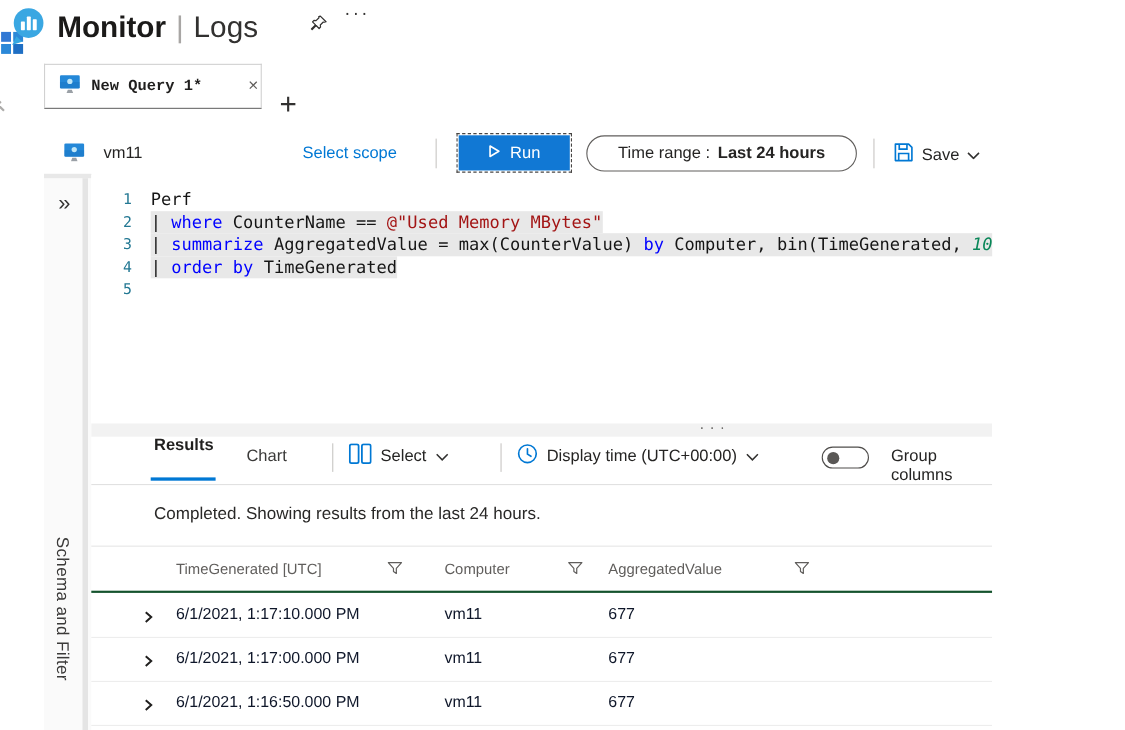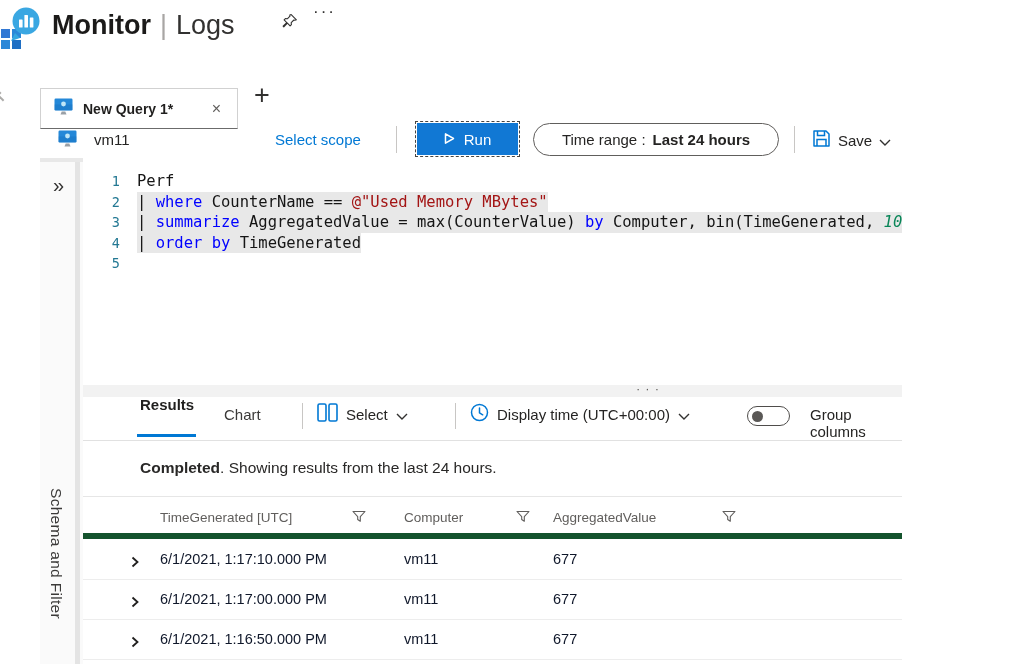--- a/index.html
+++ b/index.html
@@ -15,23 +15,23 @@
   .page-title { left:52px; top:10px; font-size:27px; color:#1b1a19; white-space:nowrap; }
   .title-bold { font-weight:700; }
   .title-sep { color:#a8a6a4; font-weight:300; margin:0 9px; }
   .title-light { color:#323130; font-weight:400; }
   .pin-btn { left:281px; top:13px; }
   .more-btn { left:313px; top:2px; font-size:17px; color:#323130; letter-spacing:2px; cursor:pointer; }
   .edge-frag { left:-1px; top:92px; width:5px; height:9px; border-left:2px solid #8a8886; border-top:2px solid #8a8886; transform:rotate(-45deg); opacity:.7; }
 
   
   .query-tab {
-    left:40px; top:88px; width:198px; height:41px; background:#fff;
+    left:40px; top:58px; width:198px; height:41px; background:#fff;
     border:1px solid #d1d1d1; border-bottom:1px solid #6b6b6b;
-    display:flex; align-items:center; padding:0 14px 0 13px; cursor:pointer;
+    display:flex; align-items:center; padding:0 0 0 13px; cursor:pointer;font-family:Liberation Mono, monospace;
   }
   .query-tab .tab-label { font-size:14px; font-weight:700; color:#201f1e; flex:1; margin-left:10px; white-space:nowrap; }
   .tab-close { color:#605e5c; font-size:16px; line-height:16px; padding:0 2px; cursor:pointer; }
   .new-tab-btn { left:247px; top:77px; width:30px; height:38px; font-size:27px; font-weight:300; color:#323130; text-align:center; line-height:36px; cursor:pointer; }
 
   
   .scope-icon { left:58px; top:130px; }
   .scope-name { left:94px; top:131px; font-size:15px; color:#252423; }
   .select-scope { left:275px; top:131px; font-size:15px; color:#0078d4; cursor:pointer; }
   .vdiv { width:1px; background:#c8c6c4; }
@@ -86,25 +86,25 @@
   .displaytime-btn { left:470px; top:403px; }
   .tool-btn { display:flex; align-items:center; gap:8px; font-size:15px; color:#252423; cursor:pointer; }
   .vdiv4 { left:455px; top:403px; height:26px; }
   .toggle { left:747px; top:406px; width:43px; height:20px; border:1px solid #4f4d4b; border-radius:11px; background:#fff; cursor:pointer; }
   .toggle-knob { position:absolute; left:4px; top:3.5px; width:11px; height:11px; border-radius:50%; background:#5a5856; }
   .group-label { left:810px; top:406px; font-size:15px; color:#252423; }
   .toolbar-border { left:83px; top:440px; right:0; height:1px; background:#e1e1e1; }
 
   
   .status-line { left:140px; top:459px; font-size:15.5px; color:#292827; }
-  .status-line .st-bold { font-weight:700;margin-top:16px; }
+  .status-line .st-bold { font-weight:400;margin-top:16px; }
   .status-border { left:83px; top:496px; right:0; height:1px; background:#e6e6e6; }
 
   
-  .thead { left:83px; top:497px; right:0; height:42px; border-bottom:6px solid #14532d; }
+  .thead { left:83px; top:497px; right:0; height:42px; border-bottom:2px solid #14532d; }
   .th { position:absolute; top:13px; font-size:13.5px; color:#605e5c; cursor:pointer; }
   .th-time { left:77px; } .th-computer { left:321px; } .th-value { left:470px; }
   .filter-icon { position:absolute; top:13px; cursor:pointer; }
   .f1 { left:269px; } .f2 { left:433px; } .f3 { left:639px; }
   .tbody { left:83px; top:540px; right:0; }
   .t-row { position:relative; height:40px; border-bottom:1px solid #ededed; cursor:pointer; }
   .row-chevron { position:absolute; left:48px; top:14px; }
   .t-cell { position:absolute; top:11px; font-size:14.5px; color:#0f172a; white-space:nowrap; }
   .cell-time { left:77px; } .cell-computer { left:321px; } .cell-value { left:470px; }
 </style>

